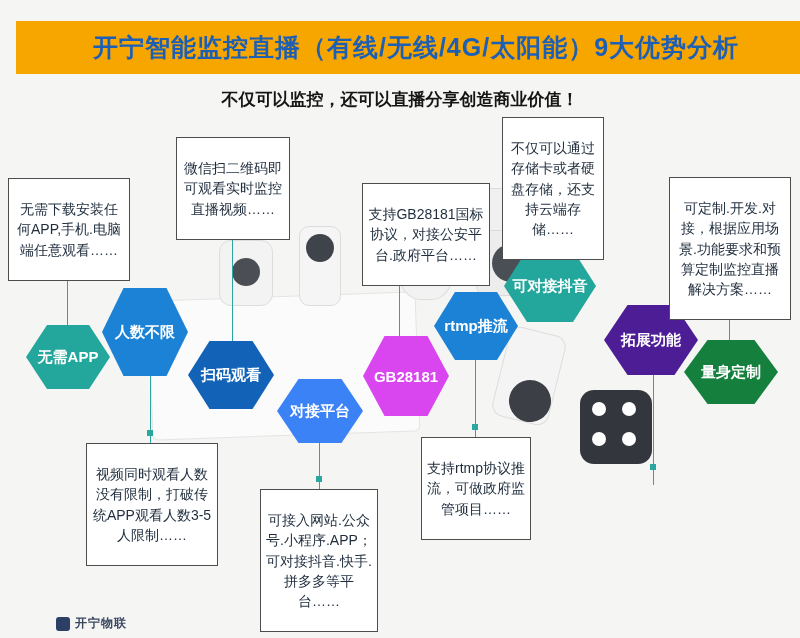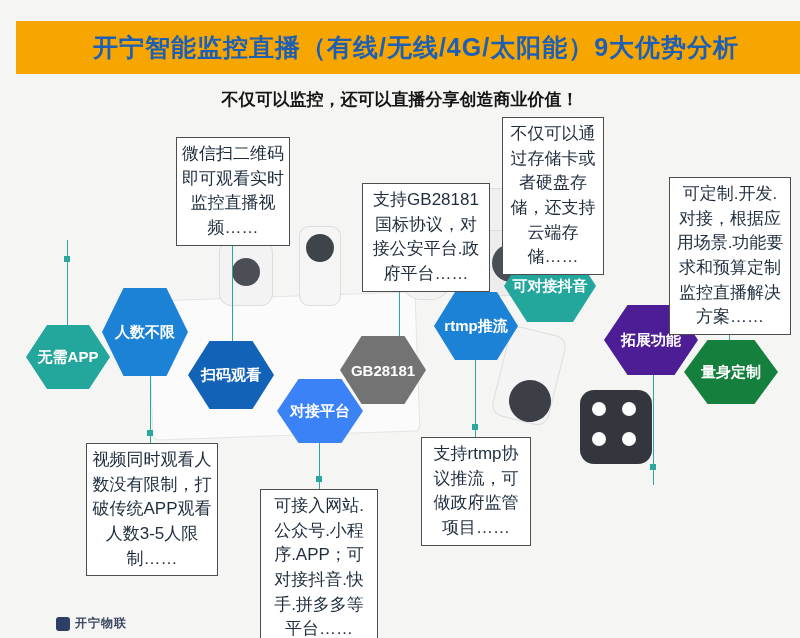--- a/index.html
+++ b/index.html
@@ -12,21 +12,21 @@
   .header .title { font-size:25px; font-weight:bold; letter-spacing:1px; }
 
   .subtitle { position:absolute; left:0; top:88px; width:800px; text-align:center;
               font-size:17px; font-weight:bold; color:#151515; z-index:6; }
 
   .hex { position:absolute; z-index:4; display:flex; align-items:center; justify-content:center;
          clip-path:polygon(25% 0,75% 0,100% 50%,75% 100%,25% 100%,0 50%); }
   .hex span { color:#ffffff; font-weight:bold; font-size:15px; white-space:nowrap; }
 
   .callout { position:absolute; z-index:5; background:#ffffff; border:1px solid #4d4d4d;
-             padding:4px 5px; text-align:center; font-size:17px; line-height:1.45; color:#1e2c3c; }
+             padding:20px 5px; text-align:center; font-size:14px; line-height:1.45; color:#1e2c3c; }
 
   .cline { position:absolute; width:1px; background:#2aa79f; z-index:2; }
   .cdot  { position:absolute; width:6px; height:6px; background:#2aa79f; z-index:3; }
 
   .prod { position:absolute; z-index:1; }
 
   .logo { position:absolute; left:56px; top:615px; display:flex; align-items:center; gap:5px; z-index:6; }
   .logo .glyph { width:14px; height:14px; background:#2e3f66; border-radius:3px; display:inline-block; }
   .logo .text { font-size:12px; font-weight:bold; color:#3a4760; letter-spacing:1px; }
 </style>
@@ -82,36 +82,37 @@
   </div>
   <div class="hex" style="left: 102px; top: 288px; width: 86px; height: 88px; background-color: rgb(27, 130, 214);">
     <span>人数不限</span>
   </div>
   <div class="hex" style="left: 188px; top: 341px; width: 86px; height: 68px; background-color: rgb(18, 99, 184);">
     <span>扫码观看</span>
   </div>
   <div class="hex" style="left: 277px; top: 379px; width: 86px; height: 64px; background-color: #3b82f6;">
     <span>对接平台</span>
   </div>
-  <div class="hex" style="left: 340px; top: 336px; width: 86px; height: 68px; background-color: #737373;">
+  <div class="hex" style="left: 363px; top: 336px; width: 86px; height: 80px; background-color: #d946ef;">
     <span>GB28181</span>
   </div>
   <div class="hex" style="left: 434px; top: 292px; width: 84px; height: 68px; background-color: rgb(27, 130, 214);">
     <span>rtmp推流</span>
   </div>
   <div class="hex" style="left: 504px; top: 250px; width: 92px; height: 72px; background-color: rgb(35, 166, 155);">
     <span>可对接抖音</span>
   </div>
   <div class="hex" style="left: 604px; top: 305px; width: 94px; height: 70px; background-color: #4c1d95;">
     <span>拓展功能</span>
   </div>
   <div class="hex" style="left: 684px; top: 340px; width: 94px; height: 64px; background-color: #15803d;">
     <span>量身定制</span>
   </div>
 
+  <div class="callout" style="left:8px;top:178px;width:122px">无需下载安装任何APP,手机.电脑端任意观看……</div>
   <div class="callout" style="left:176px;top:137px;width:114px">微信扫二维码即可观看实时监控直播视频……</div>
   <div class="callout" style="left:362px;top:183px;width:128px">支持GB28181国标协议，对接公安平台.政府平台……</div>
   <div class="callout" style="left:502px;top:117px;width:102px">不仅可以通过存储卡或者硬盘存储，还支持云端存储……</div>
   <div class="callout" style="left:669px;top:177px;width:122px">可定制.开发.对接，根据应用场景.功能要求和预算定制监控直播解决方案……</div>
   <div class="callout" style="left:86px;top:443px;width:132px">视频同时观看人数没有限制，打破传统APP观看人数3-5人限制……</div>
   <div class="callout" style="left:260px;top:489px;width:118px">可接入网站.公众号.小程序.APP；可对接抖音.快手.拼多多等平台……</div>
   <div class="callout" style="left:421px;top:437px;width:110px">支持rtmp协议推流，可做政府监管项目……</div>
 
   <div class="logo">
     <span class="glyph"></span>

